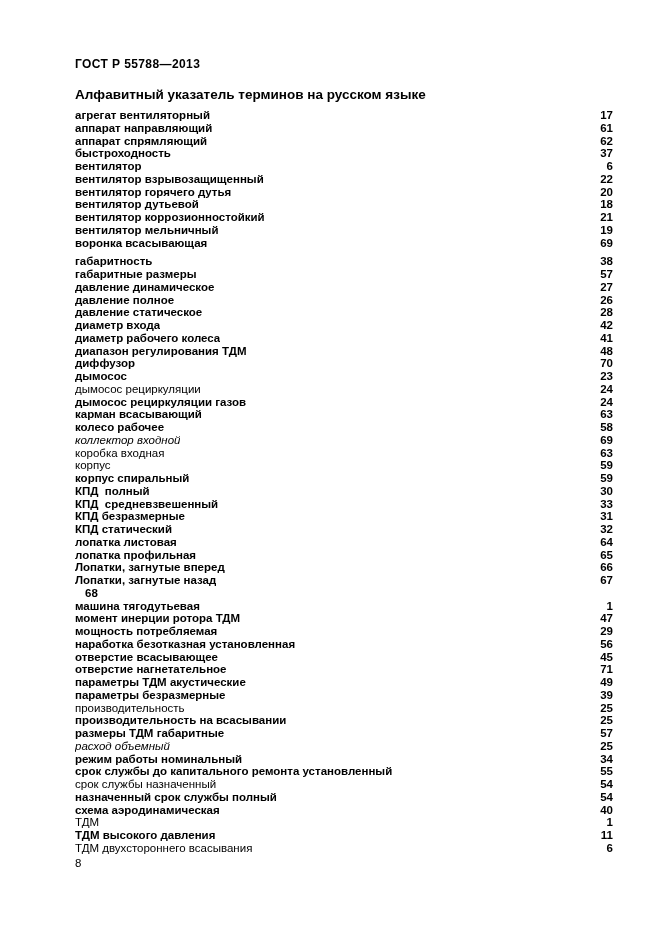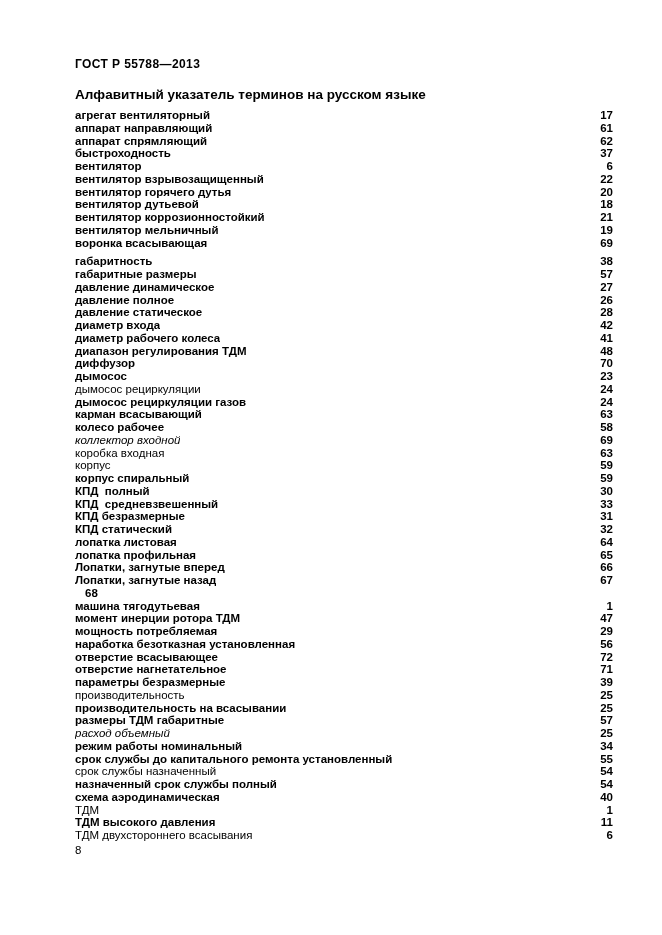--- a/index.html
+++ b/index.html
@@ -276,28 +276,32 @@
     <span class="pageno">29</span>
   </div>
 
   <div class="row">
     <span class="term">наработка безотказная установленная</span>
     <span class="pageno">56</span>
   </div>
 
   <div class="row">
     <span class="term">отверстие всасывающее</span>
-    <span class="pageno">72</span>
+    <span class="pageno">45</span>
   </div>
 
   <div class="row">
     <span class="term">отверстие нагнетательное</span>
     <span class="pageno">71</span>
   </div>
 
+  <div class="row">
+    <span class="term">параметры ТДМ акустические</span>
+    <span class="pageno">49</span>
+  </div>
 
   <div class="row">
     <span class="term">параметры безразмерные</span>
     <span class="pageno">39</span>
   </div>
 
   <div class="row">
     <span class="term normal">производительность</span>
     <span class="pageno">25</span>
   </div>

